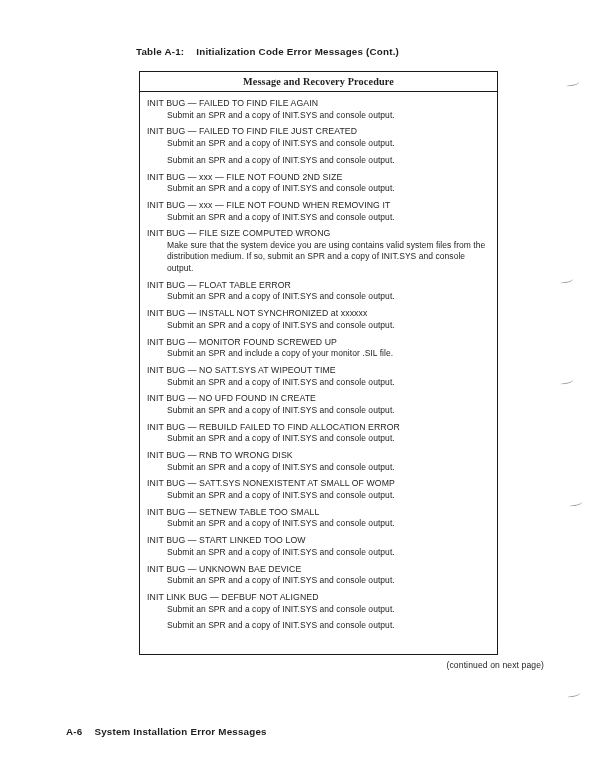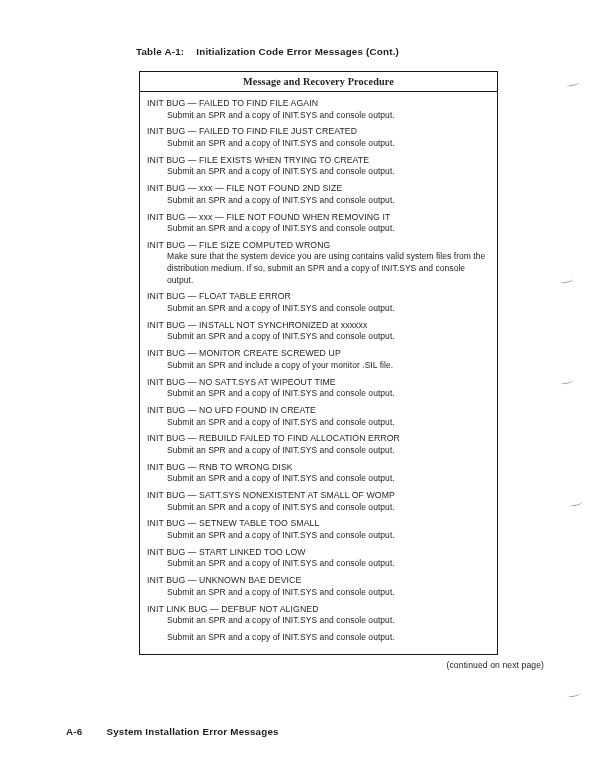--- a/index.html
+++ b/index.html
@@ -53,21 +53,21 @@
     position: absolute; left: 139px; top: 660px; width: 405px;
     text-align: right; font-size: 8.6px; letter-spacing: 0.1px;
   }
 
   
   .page-footer {
     position: absolute; left: 66px; top: 726px;
     font-weight: bold; font-size: 9.8px; letter-spacing: 0.2px;
     white-space: nowrap;
   }
-  .page-footer .num { margin-right: 24px; }
+  .page-footer .num { margin-right: 12px; }
 
   
   .scan-mark {
     position: absolute;
     width: 13px; height: 5px;
     border-bottom: 1.6px solid #8e8e8e;
     border-radius: 0 0 60% 10%;
     transform: rotate(-6deg);
     opacity: 0.85;
   }
@@ -84,21 +84,20 @@
   <div class="tbody" id="entries">
       <div class="entry">
     <div class="msg">INIT BUG — FAILED TO FIND FILE AGAIN</div>
     <div class="rec">Submit an SPR and a copy of INIT.SYS and console output.</div>
   </div>
       <div class="entry">
     <div class="msg">INIT BUG — FAILED TO FIND FILE JUST CREATED</div>
     <div class="rec">Submit an SPR and a copy of INIT.SYS and console output.</div>
   </div>
       <div class="entry">
-    <div class="msg">INIT BUG — FILE EXISTS WHEN TRYING TO CREATE</div>
     <div class="rec">Submit an SPR and a copy of INIT.SYS and console output.</div>
   </div>
       <div class="entry">
     <div class="msg">INIT BUG — xxx — FILE NOT FOUND 2ND SIZE</div>
     <div class="rec">Submit an SPR and a copy of INIT.SYS and console output.</div>
   </div>
       <div class="entry">
     <div class="msg">INIT BUG — xxx — FILE NOT FOUND WHEN REMOVING IT</div>
     <div class="rec">Submit an SPR and a copy of INIT.SYS and console output.</div>
   </div>
@@ -108,21 +107,21 @@
   </div>
       <div class="entry">
     <div class="msg">INIT BUG — FLOAT TABLE ERROR</div>
     <div class="rec">Submit an SPR and a copy of INIT.SYS and console output.</div>
   </div>
       <div class="entry">
     <div class="msg">INIT BUG — INSTALL NOT SYNCHRONIZED at xxxxxx</div>
     <div class="rec">Submit an SPR and a copy of INIT.SYS and console output.</div>
   </div>
       <div class="entry">
-    <div class="msg">INIT BUG — MONITOR CREATE SCREWED UP</div>
+    <div class="msg">INIT BUG — MONITOR FOUND SCREWED UP</div>
     <div class="rec">Submit an SPR and include a copy of your monitor .SIL file.</div>
   </div>
       <div class="entry">
     <div class="msg">INIT BUG — NO SATT.SYS AT WIPEOUT TIME</div>
     <div class="rec">Submit an SPR and a copy of INIT.SYS and console output.</div>
   </div>
       <div class="entry">
     <div class="msg">INIT BUG — NO UFD FOUND IN CREATE</div>
     <div class="rec">Submit an SPR and a copy of INIT.SYS and console output.</div>
   </div>

